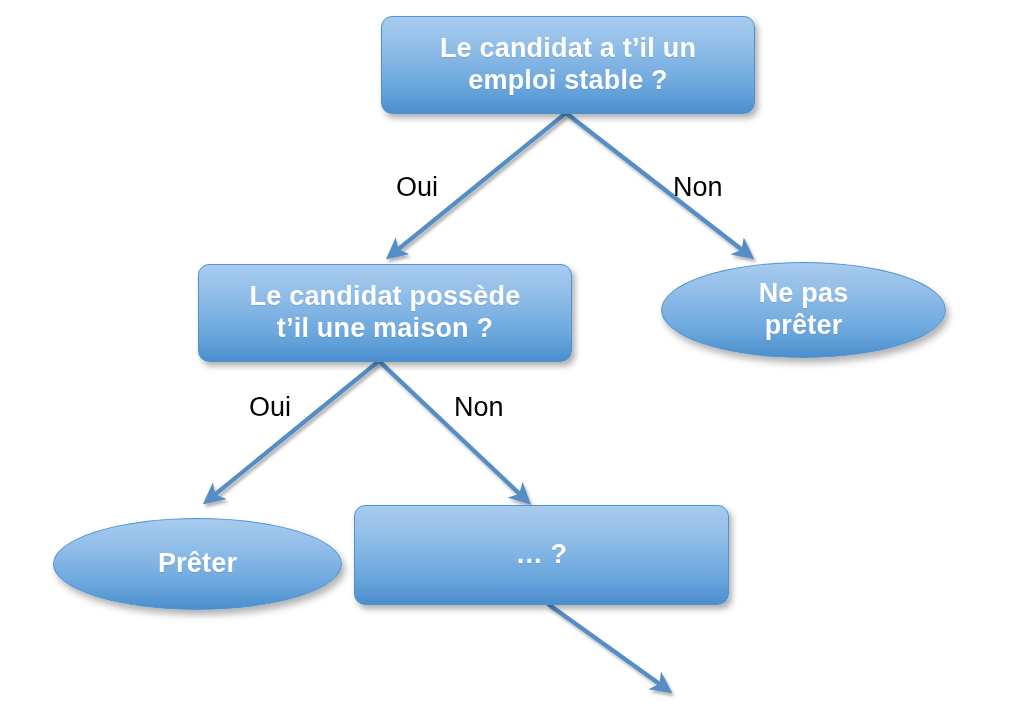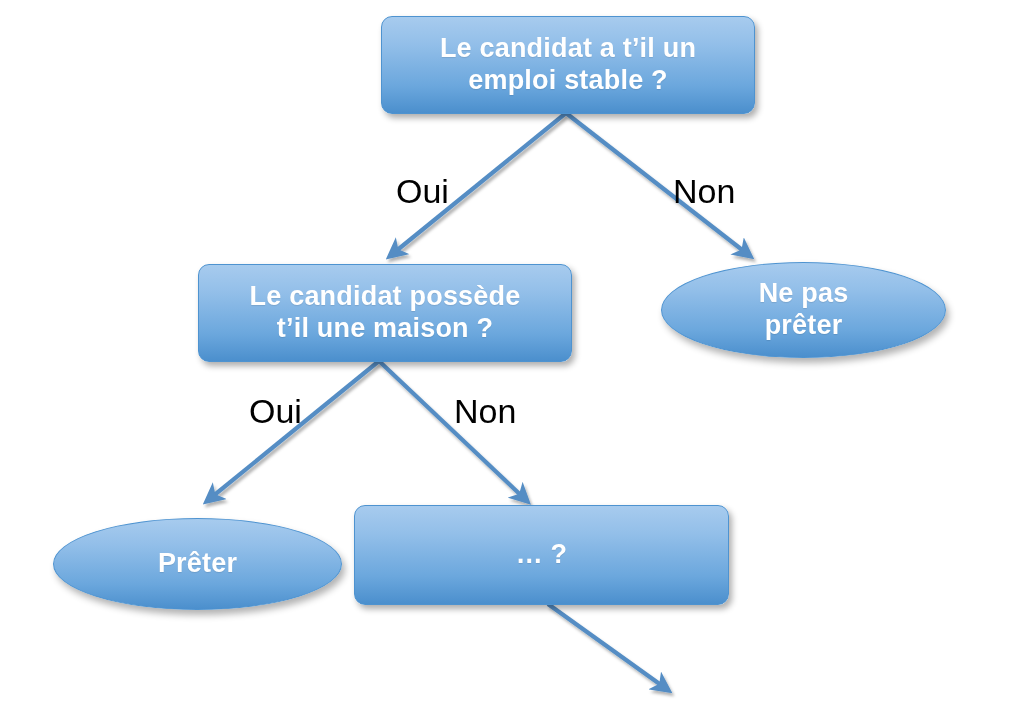--- a/index.html
+++ b/index.html
@@ -59,21 +59,21 @@
   #node-root        { left: 381px; top: 16px;  width: 372px; height: 96px;  font-size: 27px; }
   #node-house       { left: 198px; top: 264px; width: 372px; height: 96px;  font-size: 27px; }
   #node-deny        { left: 661px; top: 262px; width: 283px; height: 94px;  font-size: 27px; }
   #node-lend        { left: 53px;  top: 518px; width: 287px; height: 90px;  font-size: 27px; }
   #node-more        { left: 354px; top: 505px; width: 373px; height: 98px;  font-size: 27px; }
 
   
   .edge-label {
     position: absolute;
     color: #000000;
-    font-size: 34px;
+    font-size: 27px;
     font-weight: normal;
     white-space: nowrap;
   }
   #edge-label-root-yes   { left: 396px; top: 172px; }
   #edge-label-root-no    { left: 673px; top: 172px; }
   #edge-label-house-yes  { left: 249px; top: 392px; }
   #edge-label-house-no   { left: 454px; top: 392px; }
 </style>
 </head>
 <body>

